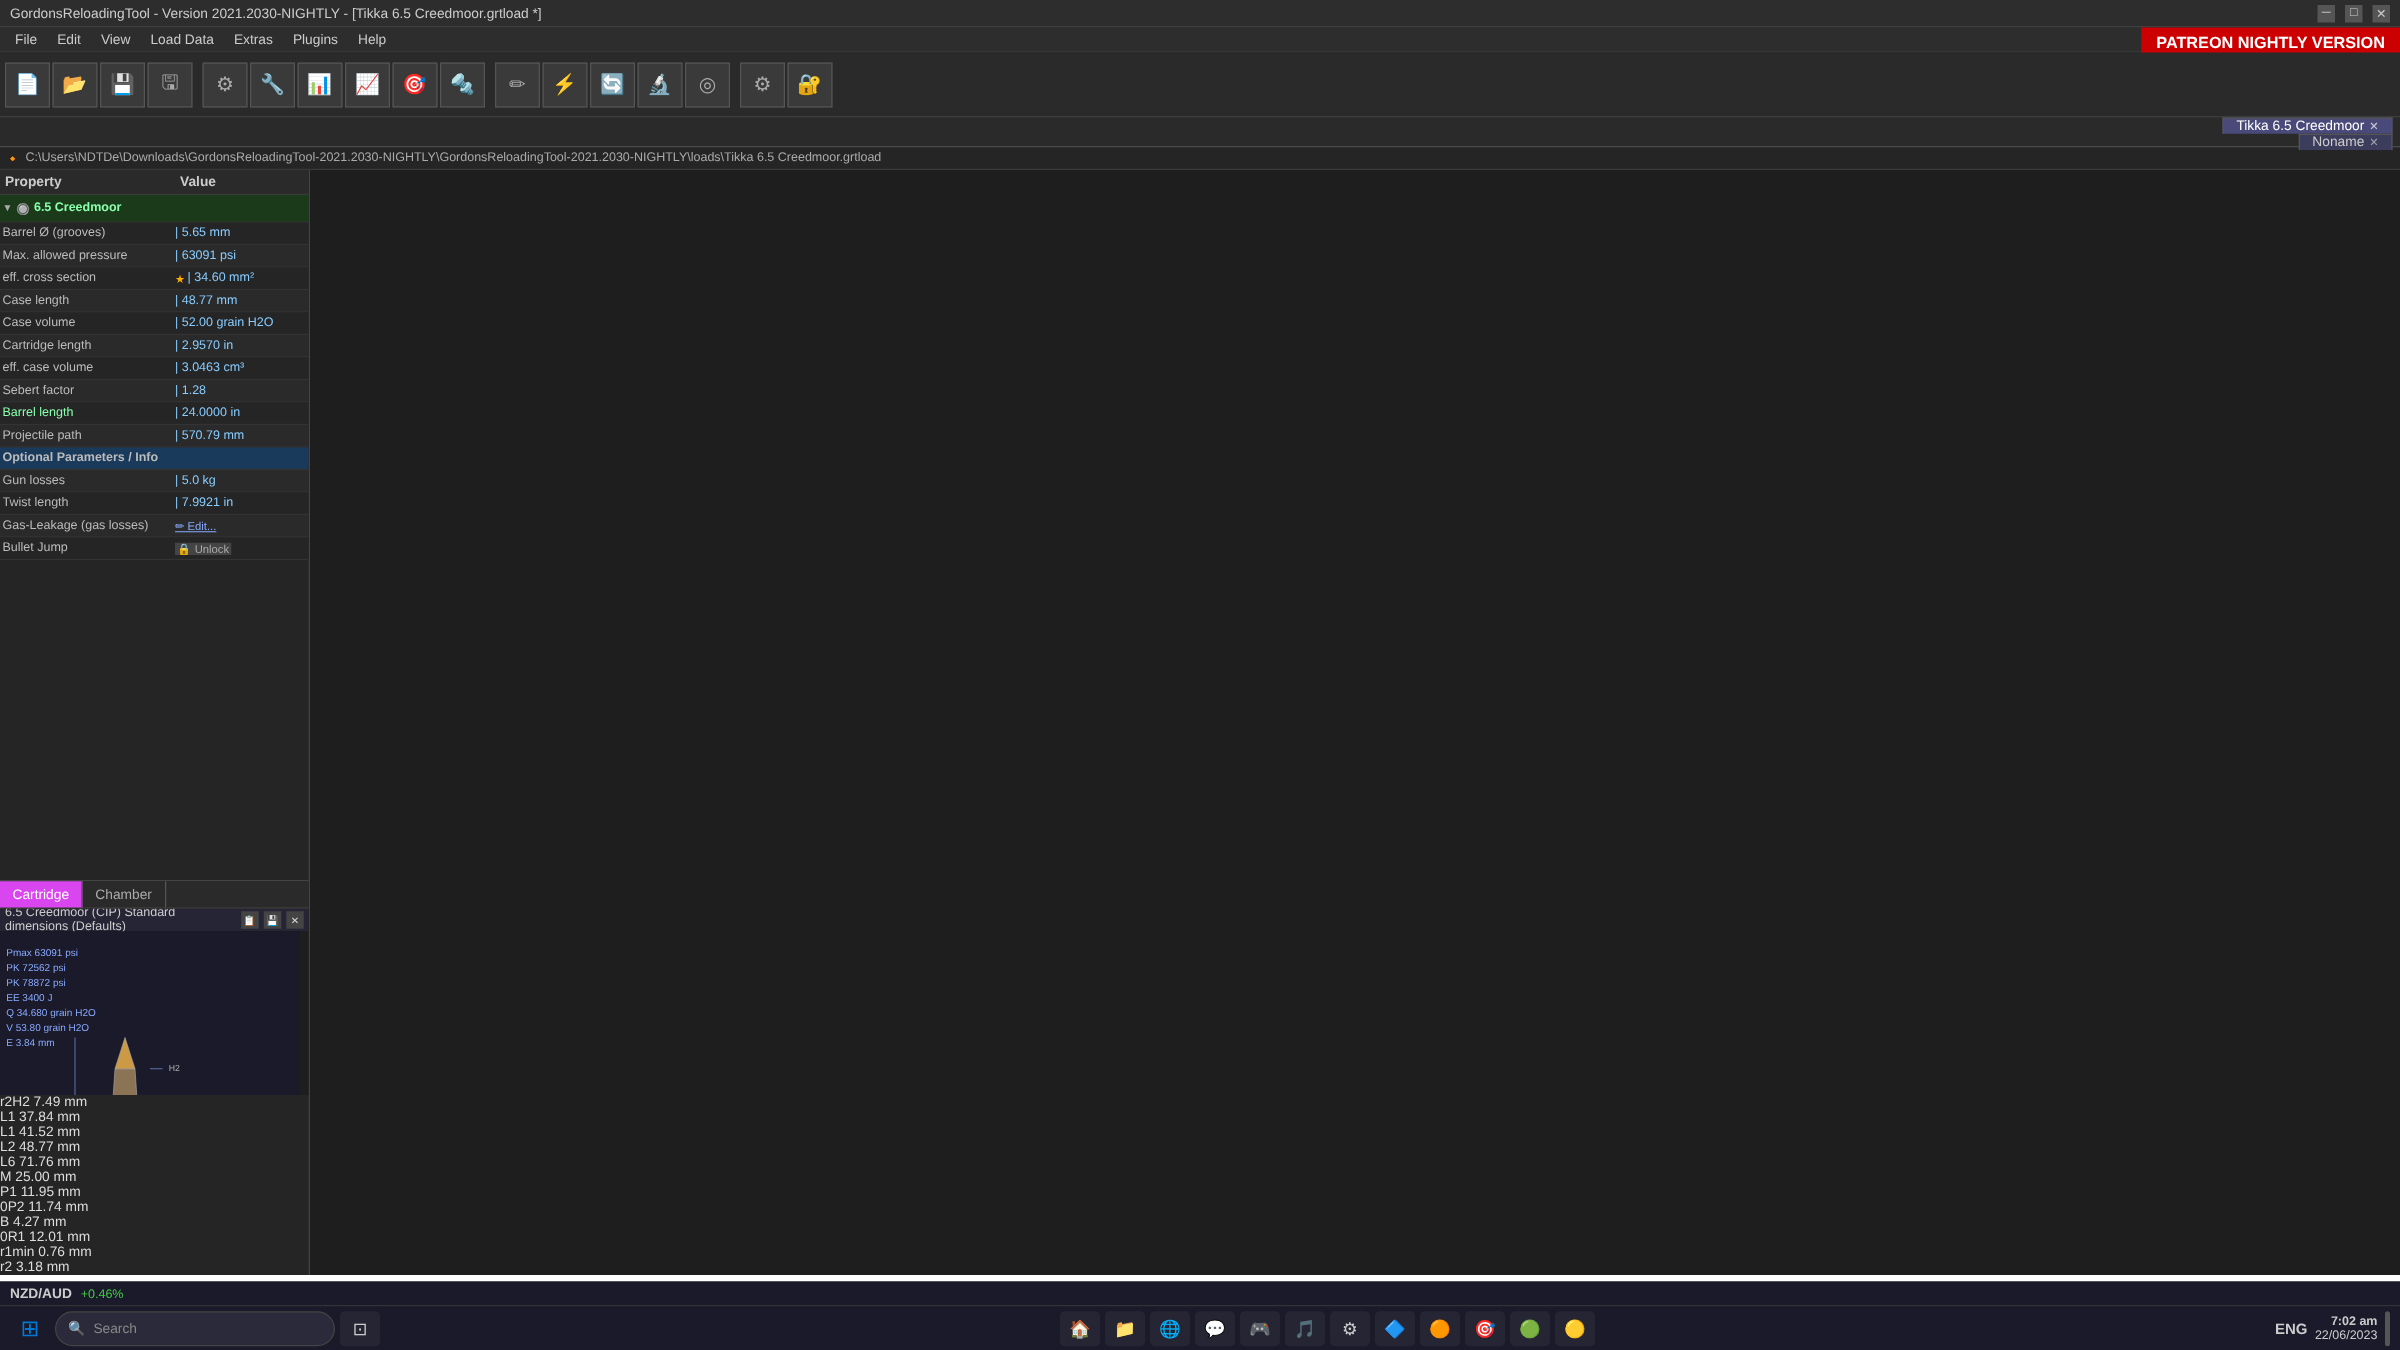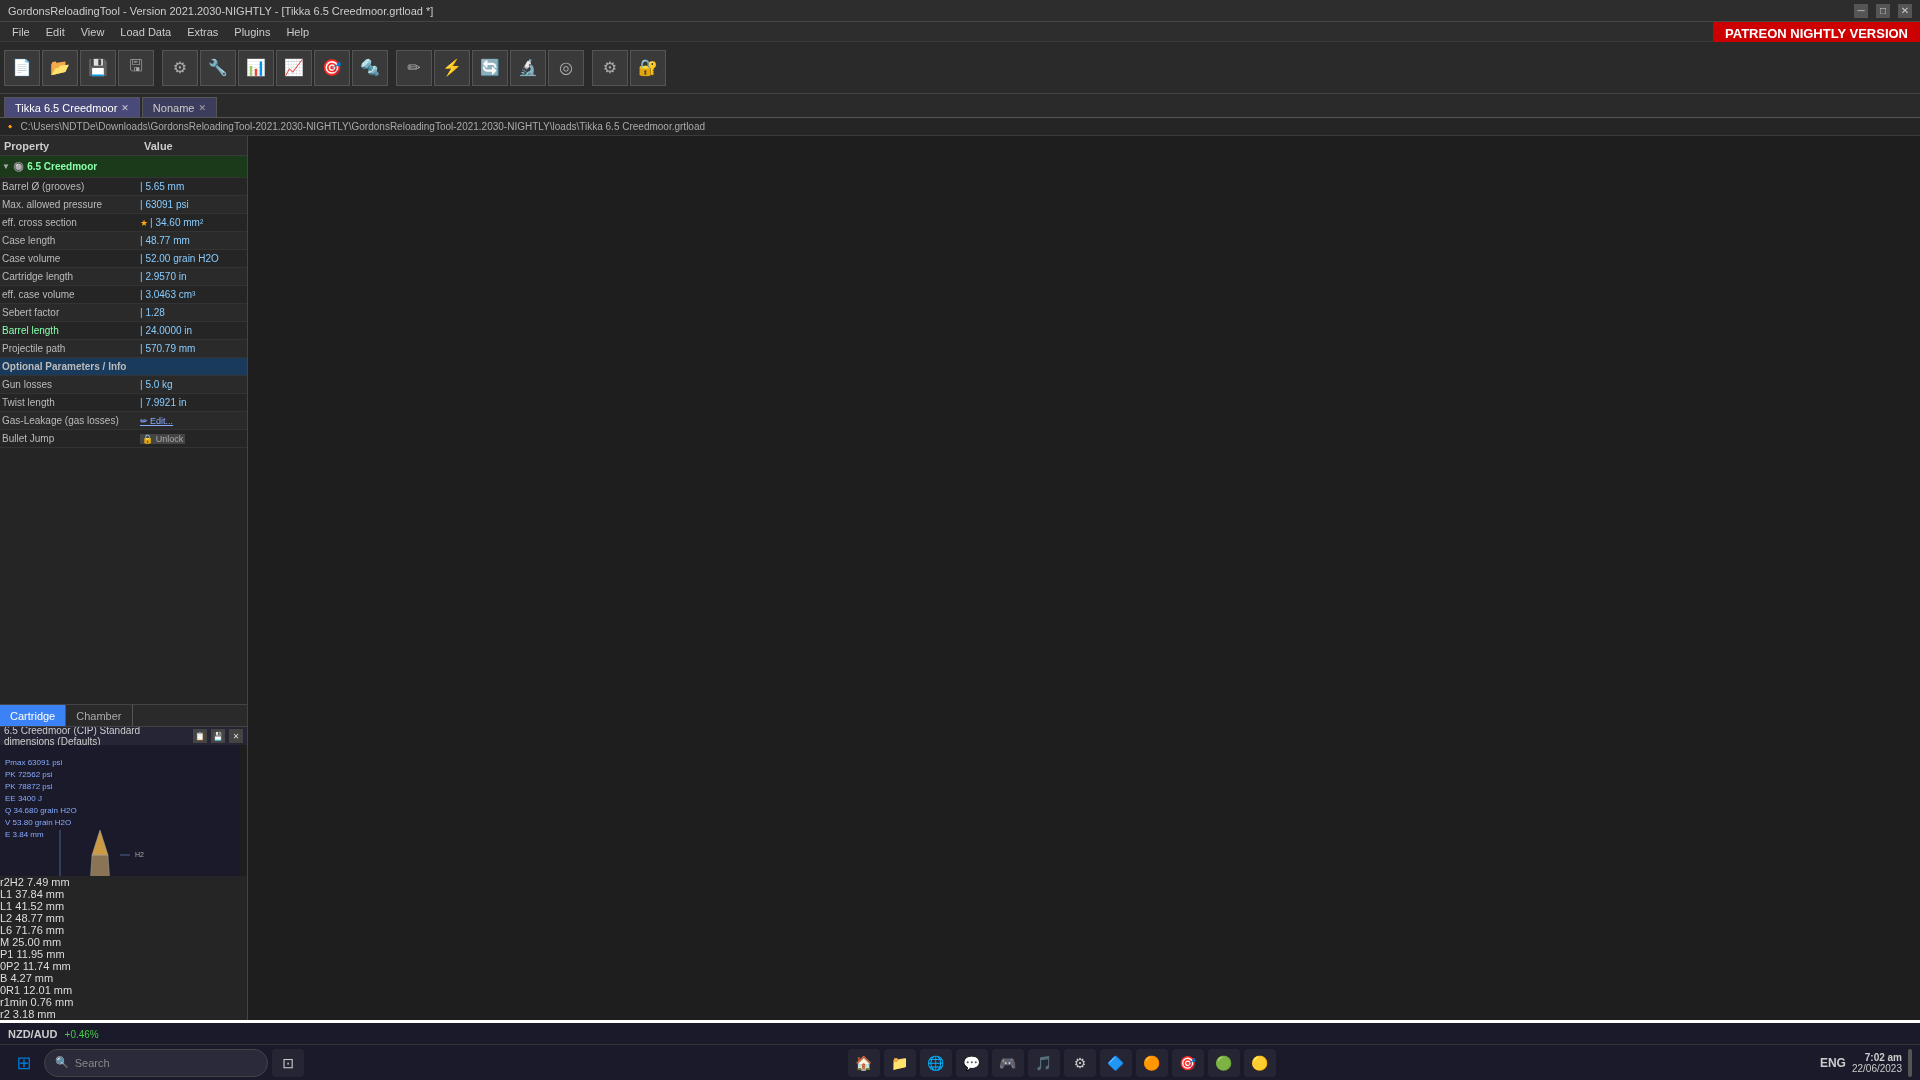--- a/index.html
+++ b/index.html
@@ -17,21 +17,21 @@
     
     
     .toolbar { height: 52px; background: #2a2a2a; display: flex; align-items: center; padding: 0 4px; gap: 2px; border-bottom: 1px solid #444; }
     .toolbar-btn { width: 36px; height: 36px; background: #3a3a3a; border: 1px solid #555; cursor: pointer; display: flex; align-items: center; justify-content: center; font-size: 16px; color: #aaa; }
     .toolbar-sep { width: 4px; }
     
     
     .patreon-banner { position: absolute; top: 22px; right: 0; background: #cc0000; color: white; font-size: 13px; font-weight: bold; padding: 4px 12px; height: 20px; display: flex; }
     
     
-    .tabs-bar { height: 24px; background: #2a2a2a; display: flex; align-items: flex-end; padding: 0 4px; border-bottom: 1px solid #555; }
+    .tabs-bar { height: 24px; background: #2a2a2a; display: flex; align-items: flex-end; padding: 0 4px; border-bottom: 1px solid #555; flex-direction: column; }
     .tab { height: 20px; padding: 0 10px; background: #3c3c5c; border: 1px solid #555; border-bottom: none; cursor: pointer; font-size: 11px; color: #ccc; display: flex; align-items: center; gap: 4px; margin-right: 2px; }
     .tab.active { background: #4a4a7a; color: #fff; }
     .tab-close { font-size: 9px; opacity: 0.7; cursor: pointer; }
     
     
     .file-path-bar { height: 18px; background: #252525; display: flex; align-items: center; padding: 0 4px; border-bottom: 1px solid #3a3a3a; }
     .file-path-bar span { font-size: 10px; color: #aaa; }
     .file-icon { color: #ff8c00; margin-right: 4px; font-size: 12px; }
     
     
@@ -52,21 +52,21 @@
     .prop-name { width: 138px; font-size: 10px; color: #bbb; overflow: hidden; white-space: nowrap; display: flex; align-items: center; gap: 2px; }
     .prop-val { flex: 1; font-size: 10px; color: #88ccff; overflow: hidden; white-space: nowrap; display: flex; align-items: center; gap: 2px; }
     .prop-val .star { color: #ffaa00; font-size: 9px; }
     .lock-icon { color: #aaa; font-size: 9px; background: #444; padding: 0 2px; }
     .edit-btn { color: #88aaff; font-size: 9px; text-decoration: underline; cursor: pointer; text-align: right; }
     
     
     .bottom-tabs-area { height: 340px; border-top: 1px solid #444; display: flex; flex-direction: column; }
     .bottom-tabs-header { height: 22px; display: flex; background: #2a2a2a; border-bottom: 1px solid #444; }
     .bottom-tab { padding: 0 10px; font-size: 11px; cursor: pointer; display: flex; align-items: center; border-right: 1px solid #555; }
-    .bottom-tab.active { background: #3b82f6; color: #fff; }
+    .bottom-tab.active { background: #d946ef; color: #fff; }
     .bottom-tab:not(.active) { color: #aaa; }
     .bottom-tab-content { flex: 1; background: #1e1e1e; overflow: hidden; position: relative; }
     .diagram-header { height: 18px; display: flex; align-items: center; justify-content: space-between; padding: 0 4px; background: #252535; }
     .diagram-title { font-size: 10px; color: #ccc; }
     .diagram-icons { display: flex; gap: 4px; }
     .diagram-icon { width: 14px; height: 14px; background: #444; font-size: 8px; display: flex; align-items: center; justify-content: center; cursor: pointer; }
     
     
     .middle-panel { width: 260px; background: #252525; border-right: 1px solid #444; display: flex; flex-direction: column; overflow: hidden; flex-shrink: 0; }
     .status-currency { font-size: 12px; color: #ccc; font-weight: bold; }
@@ -355,18 +355,18 @@
       <span class="status-currency">ENG</span>
     </div>
     <div style="display:flex;flex-direction:column;align-items:flex-end;">
       <span style="font-weight:bold;">7:02 am</span>
       <span>22/06/2023</span>
     </div>
     <button class="taskbar-btn" style="width:4px;background:#555;"></button>
   </div>
 </div>
 
-<div style="position:fixed;bottom:36px;left:0;right:0;height:24px;background:#1a1a2a;border-top:3px solid #ffffff;display:flex;align-items:center;padding:0 8px;gap:12px;">
+<div style="position:fixed;bottom:36px;left:0;right:0;height:24px;background:#1a1a2a;border-top:5px solid #ffffff;display:flex;align-items:center;padding:0 8px;gap:12px;">
   <div>
     <span style="font-size:11px;color:#ccc;font-weight:bold;">NZD/AUD</span>
     <span style="font-size:10px;color:#44cc44;margin-left:4px;">+0.46%</span>
   </div>
 </div>
 
 </body></html>

